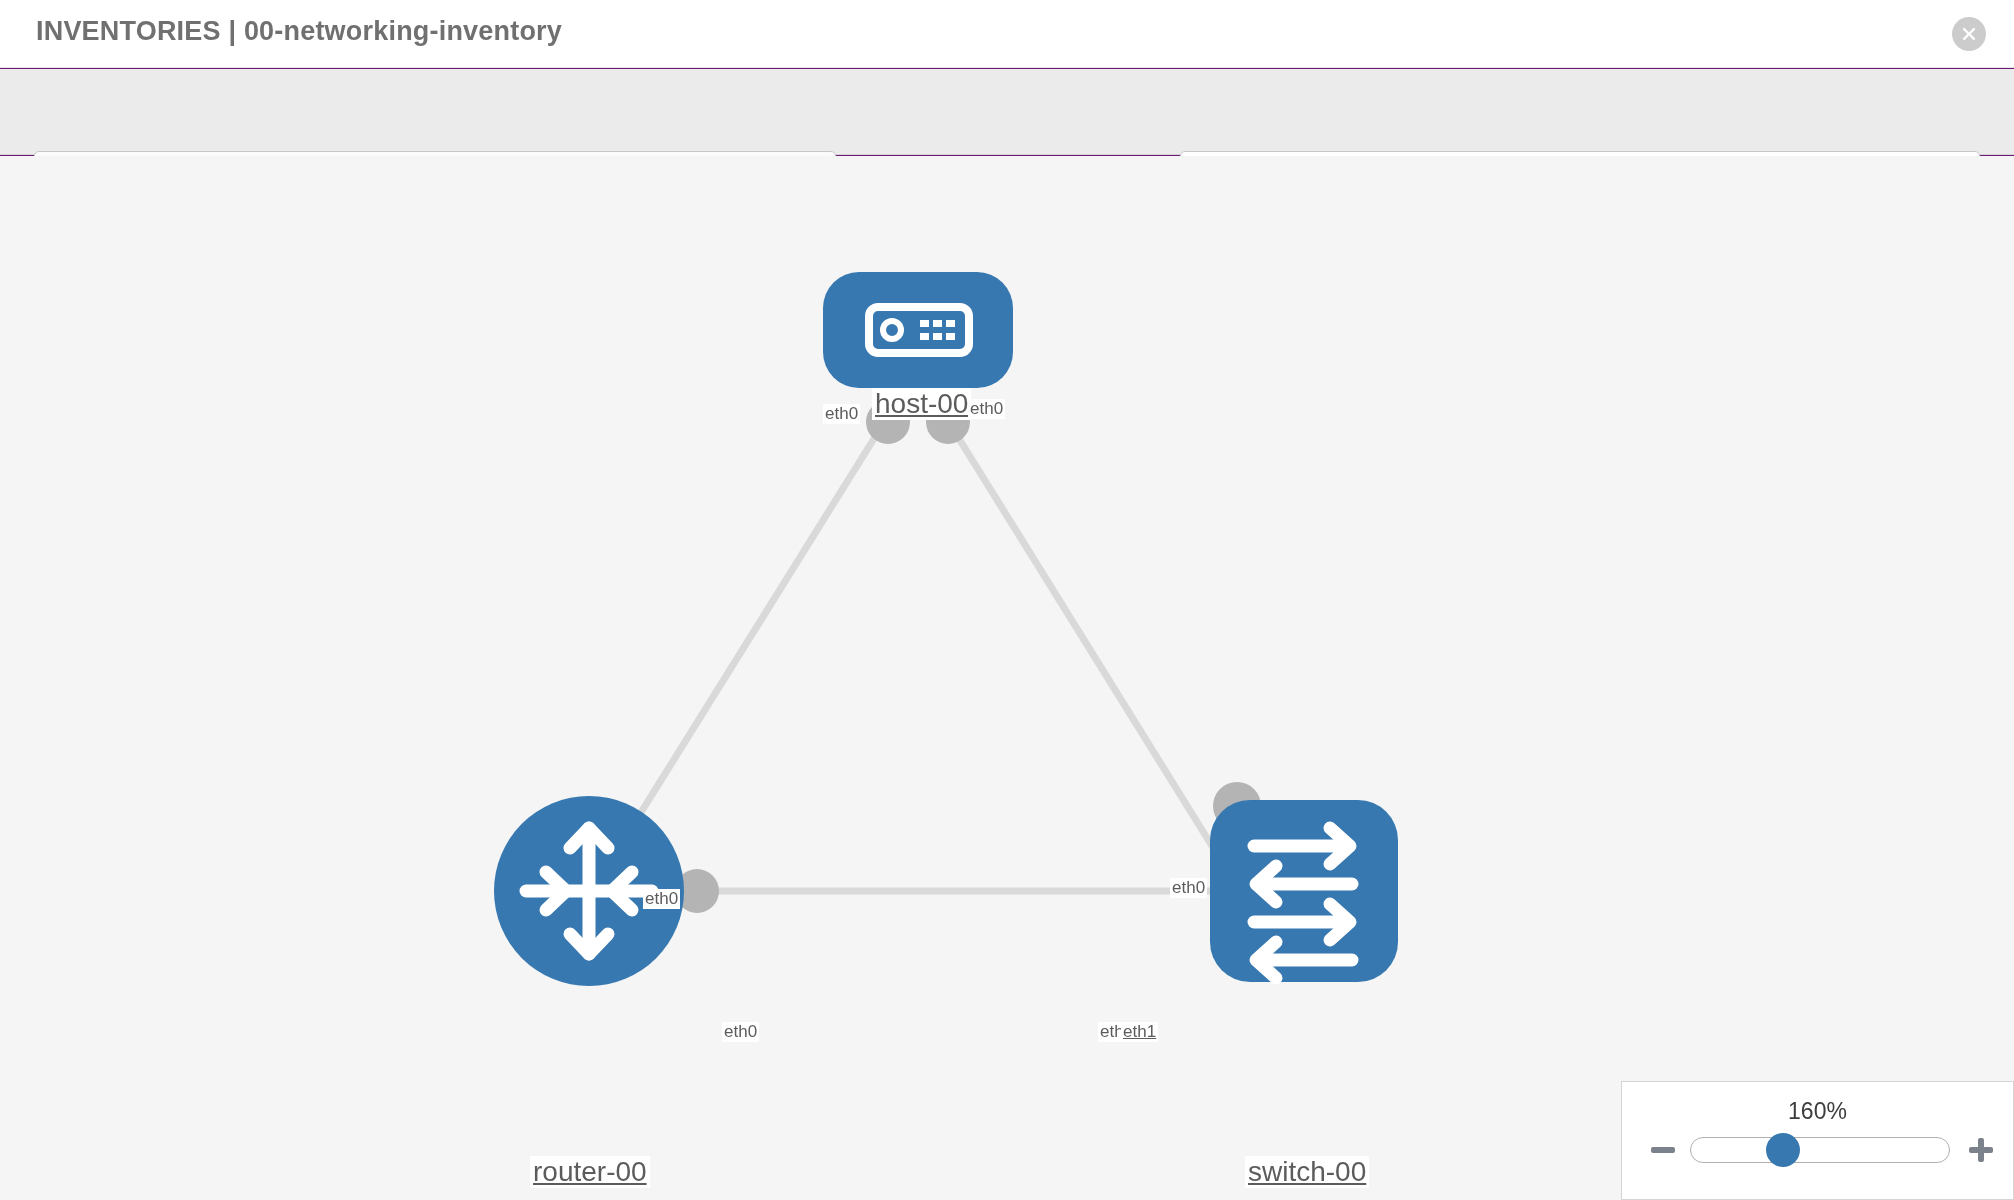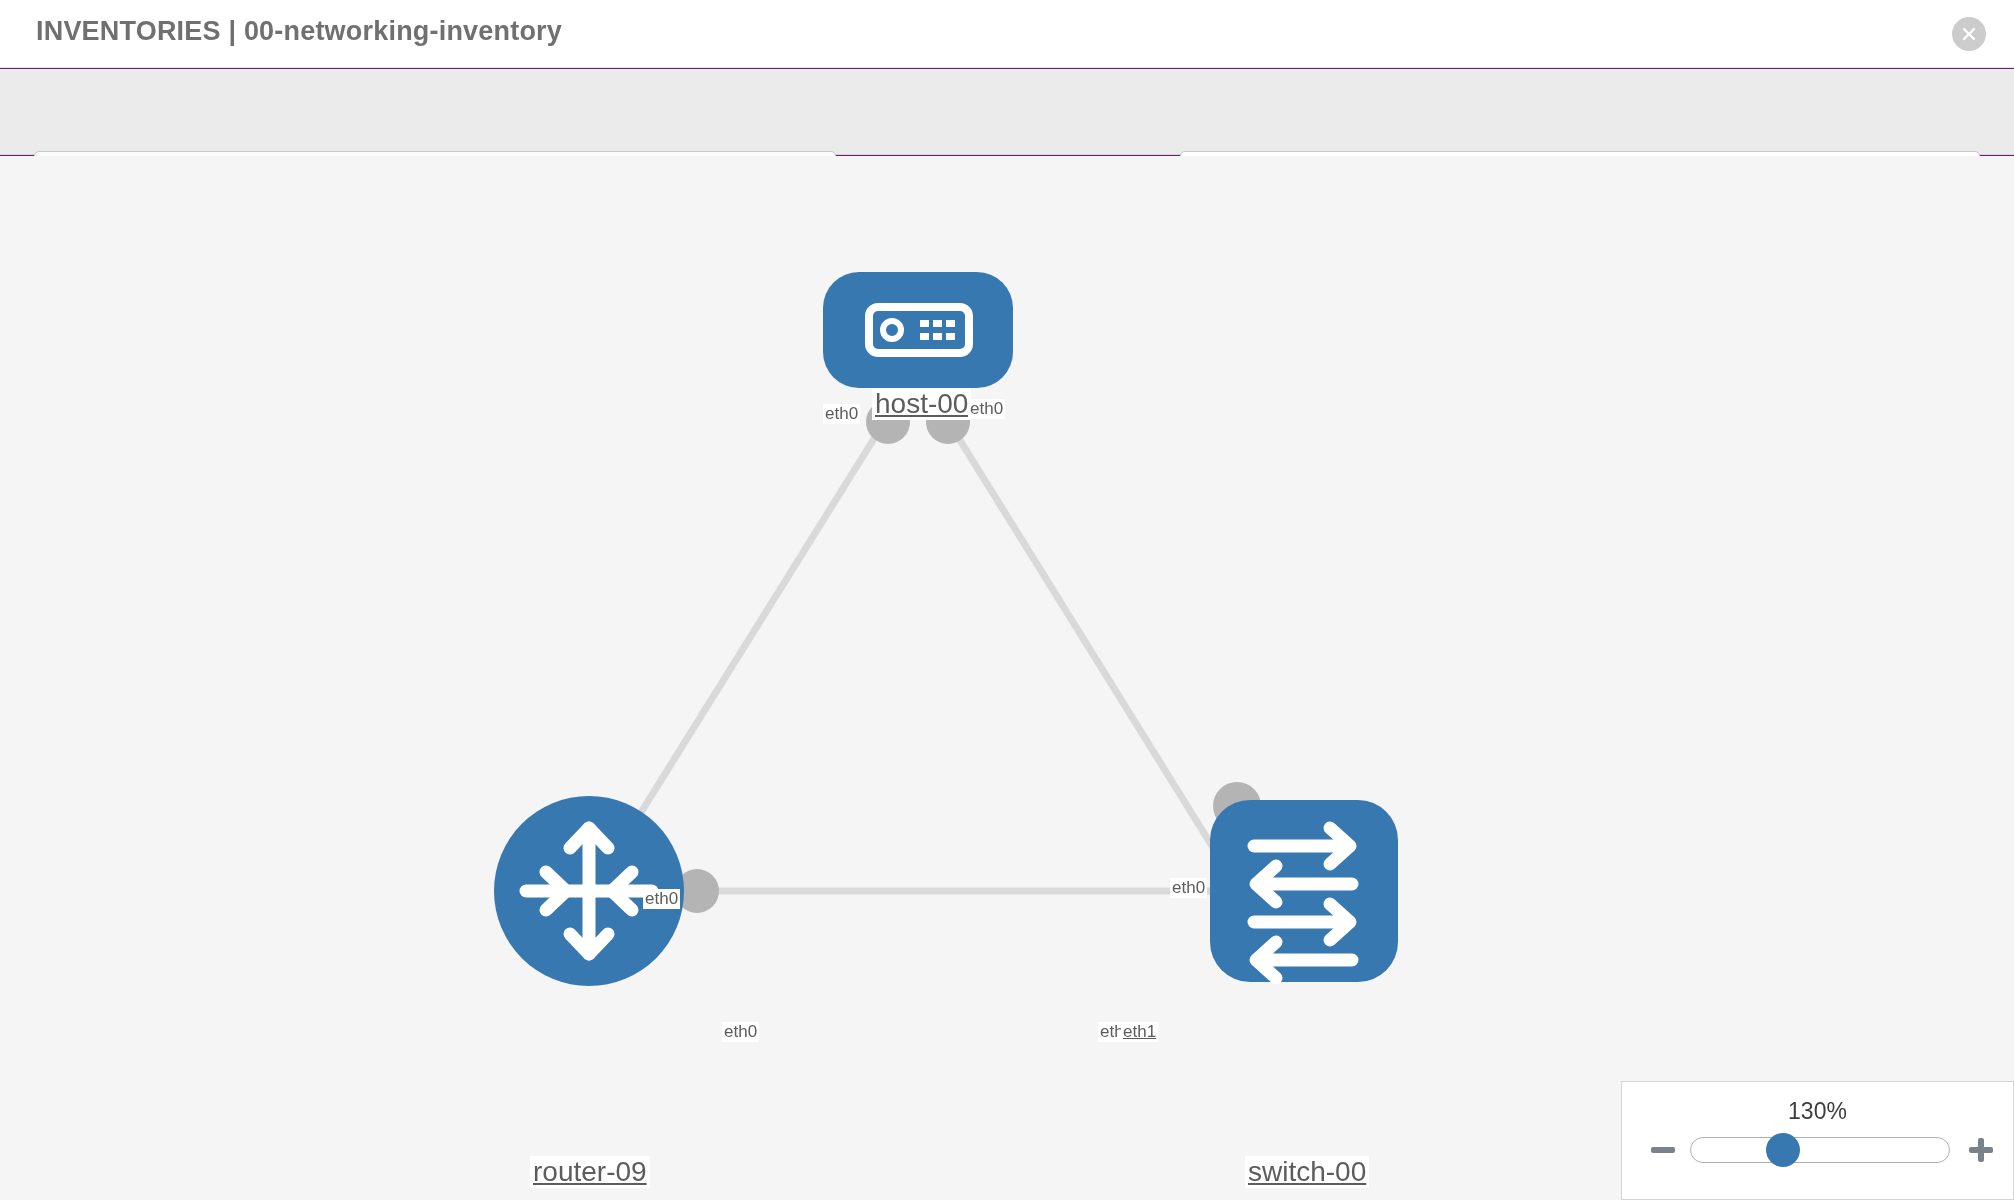--- a/index.html
+++ b/index.html
@@ -218,34 +218,34 @@
           <polyline points="1276,710 1256,728 1276,746"></polyline>
           <line x1="1254" y1="766" x2="1348" y2="766"></line>
           <polyline points="1330,748 1350,766 1330,784"></polyline>
           <line x1="1352" y1="804" x2="1258" y2="804"></line>
           <polyline points="1276,786 1256,804 1276,822"></polyline>
         </g>
       </g>
     </svg>
 
     <div class="node-label" style="left:872px; top:232px;">host-00</div>
-    <div class="node-label" style="left:530px; top:1000px;">router-09</div>
+    <div class="node-label" style="left:530px; top:1000px;">router-00</div>
     <div class="node-label" style="left:1245px; top:1000px;text-align:center;">switch-00</div>
 
     <div class="iface-label" style="left:823px; top:248px;">eth0</div>
     <div class="iface-label" style="left:968px; top:243px;">eth0</div>
     <div class="iface-label" style="left:643px; top:733px;">eth0</div>
     <div class="iface-label" style="left:1170px; top:722px;">eth0</div>
     <div class="iface-label" style="left:722px; top:866px;">eth0</div>
     <div class="iface-label" style="left:1098px; top:866px;">eth</div>
     <div class="iface-label" style="left:1121px; top:866px;text-decoration:underline;">eth1</div>
   </div>
 
   <div class="zoom-widget">
-    <div class="zoom-level">130%</div>
+    <div class="zoom-level">160%</div>
 
     <div class="zoom-minus">
       <svg width="32" height="32" viewBox="0 0 32 32">
         <rect x="4" y="13" width="24" height="6" rx="2" fill="#7c828b"></rect>
       </svg>
     </div>
 
     <div class="zoom-track"></div>
     <div class="zoom-handle"></div>
 

